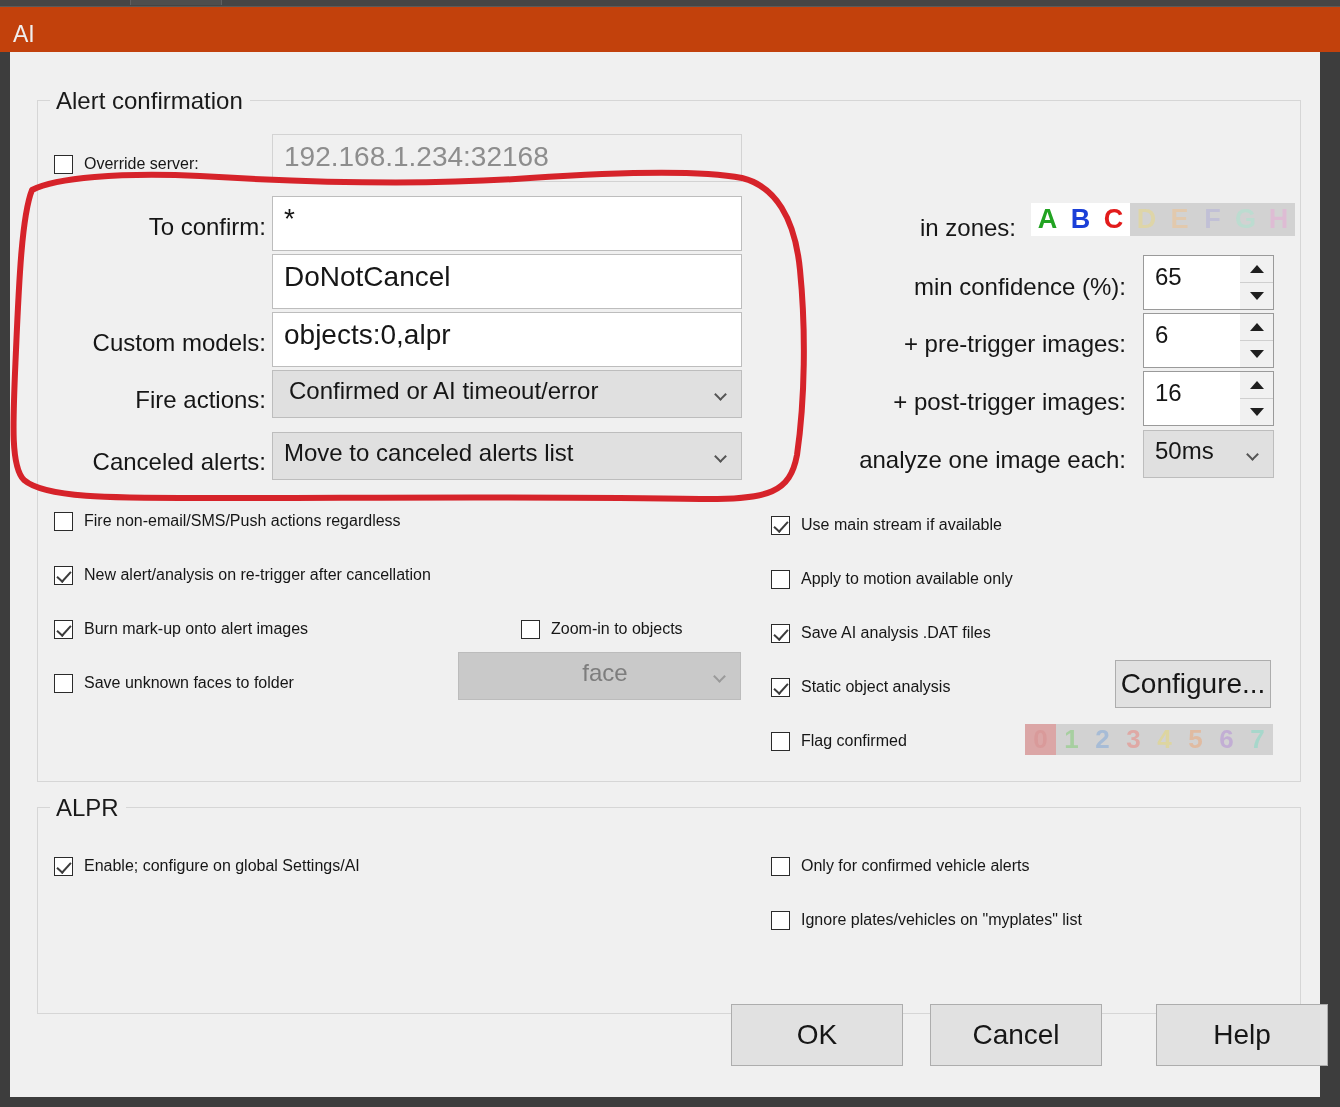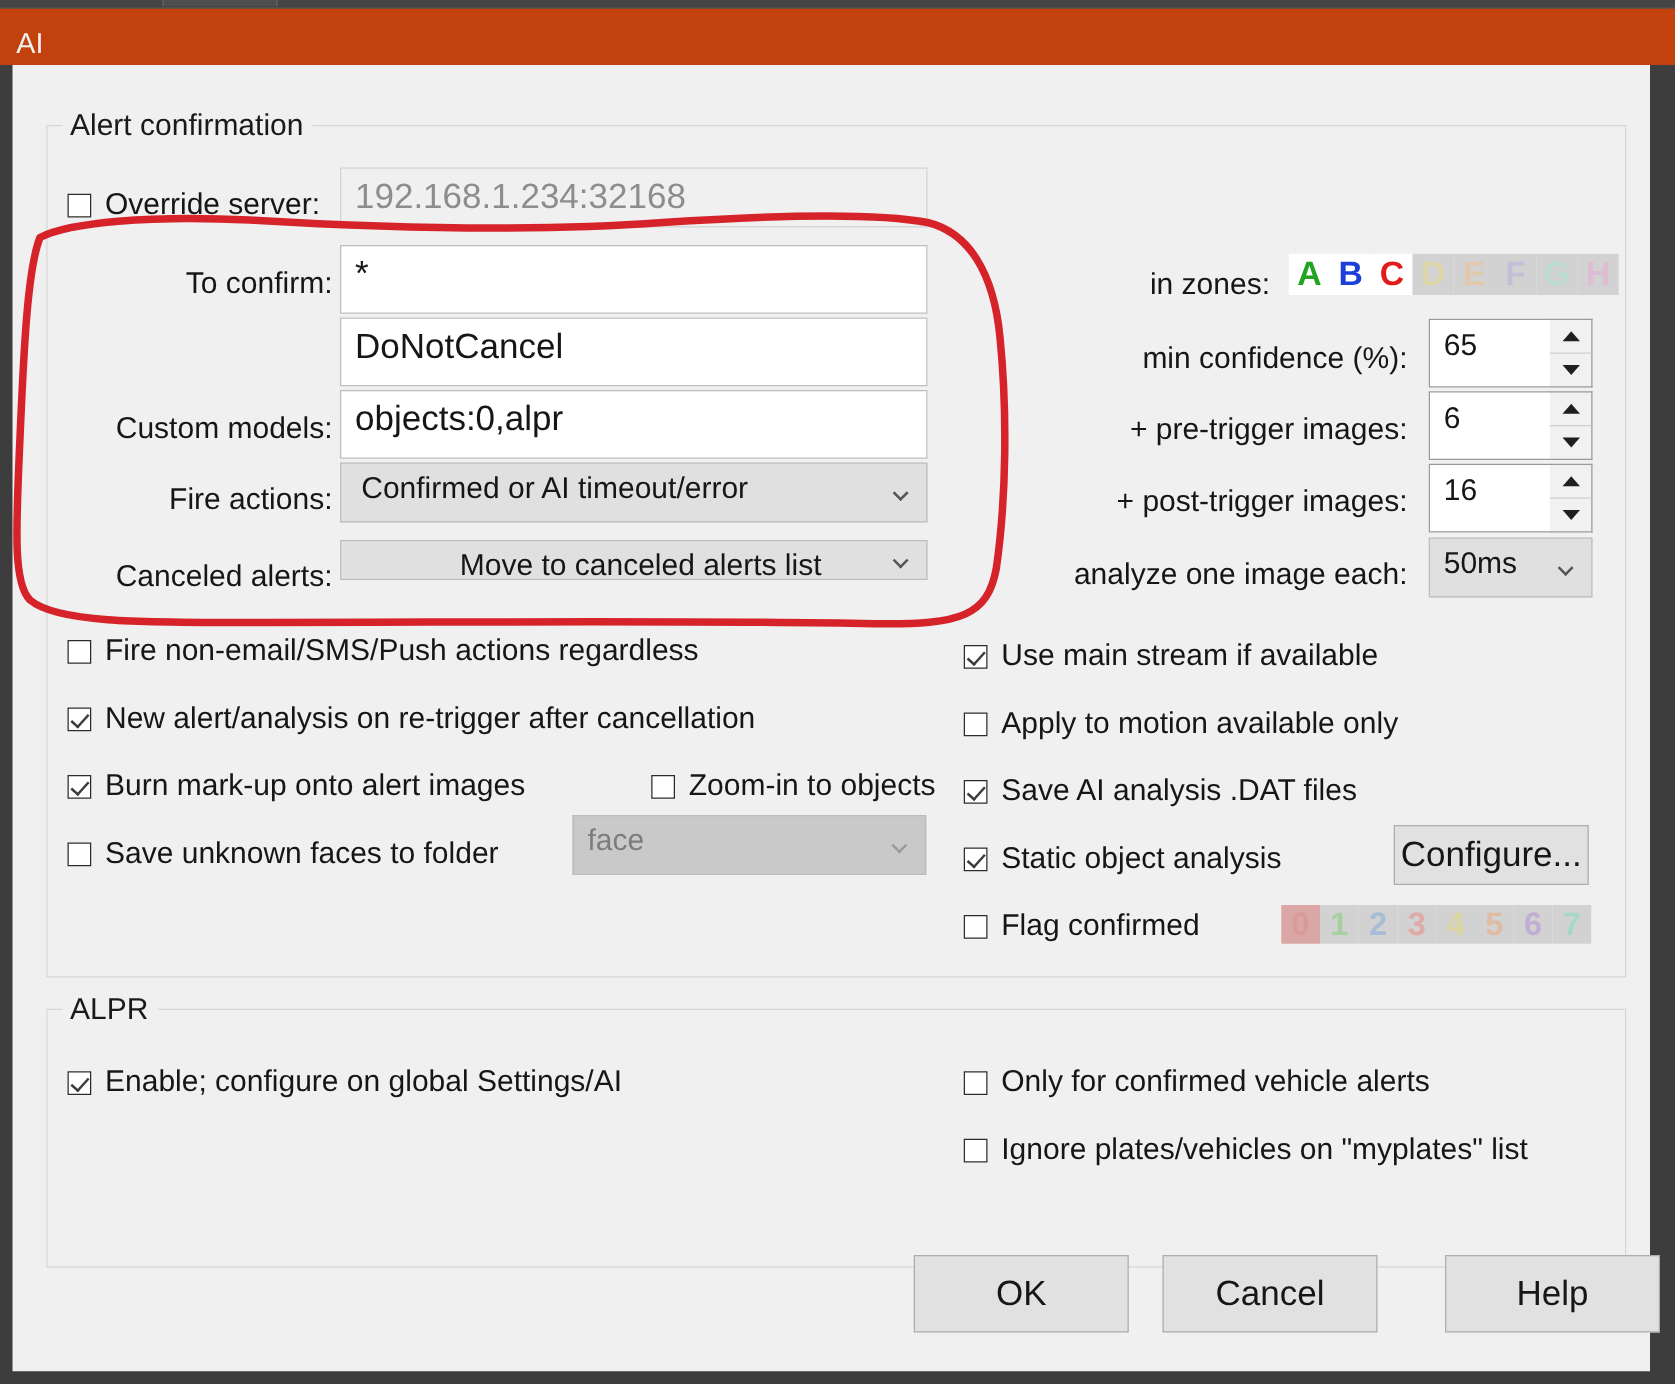--- a/index.html
+++ b/index.html
@@ -109,21 +109,21 @@
   .cbox.checked::after {
     content: "";
     position: absolute;
     left: 5px; top: 1px;
     width: 6px; height: 12px;
     border: solid #3c3c3c;
     border-width: 0 2px 2px 0;
     transform: rotate(42deg);
   }
   .cb-label {
-    font-size: 24px;
+    font-size: 16px;
     color: #161616;
     line-height: 26px;
   }
 
   
   .tinput {
     position: absolute;
     background: #ffffff;
     border: 1px solid #bdbdbd;
     box-sizing: border-box;
@@ -144,21 +144,21 @@
     position: absolute;
     background: #e0e0e0;
     border: 1px solid #bdbdbd;
     box-sizing: border-box;
     font-size: 24px;
     color: #161616;
     padding: 6px 0 0 11px;
     white-space: nowrap;
     overflow: hidden;
   }
-  .combo.muted { color: #7d7d7d; background: #c9c9c9; border-color: #bcbcbc; }
+  .combo.muted { color: #7d7d7d; background: #c9c9c9; border-color: #bcbcbc; text-align: center; }
   .combo .chev {
     position: absolute;
     right: 13px;
     top: 50%;
     margin-top: -4px;
     width: 13px; height: 8px;
   }
   .combo .chev::before {
     content: "";
     position: absolute;
@@ -296,21 +296,21 @@
     <div class="lbl right" style="left:20px; top:277px; width:236px;">Custom models:</div>
     <div class="tinput" style="left:262px; top:260px; width:470px; height:55px;">objects:0,alpr</div>
 
     <div class="lbl right" style="left:20px; top:334px; width:236px;">Fire actions:</div>
     <div class="combo" style="left:262px; top:318px; width:470px; height:48px;padding-left:16px;">
       <span>Confirmed or AI timeout/error</span>
       <span class="chev"></span>
     </div>
 
     <div class="lbl right" style="left:20px; top:396px; width:236px;">Canceled alerts:</div>
-    <div class="combo" style="left:262px; top:380px; width:470px; height:32px;text-align:center;">
+    <div class="combo" style="left:262px; top:380px; width:470px; height:48px;">
       <span>Move to canceled alerts list</span>
       <span class="chev"></span>
     </div>
 
     <div class="lbl right" style="left:790px; top:162px; width:216px;">in zones:</div>
     <div class="zone-strip" id="zone-strip" style="left:1021px; top:151px;">
         <div class="zone-cell on" style="color: rgb(34, 163, 34);">A</div>
         <div class="zone-cell on" style="color: rgb(27, 63, 216);">B</div>
         <div class="zone-cell on" style="color: rgb(226, 27, 27);">C</div>
         <div class="zone-cell off" style="color: rgb(222, 213, 168);">D</div>

